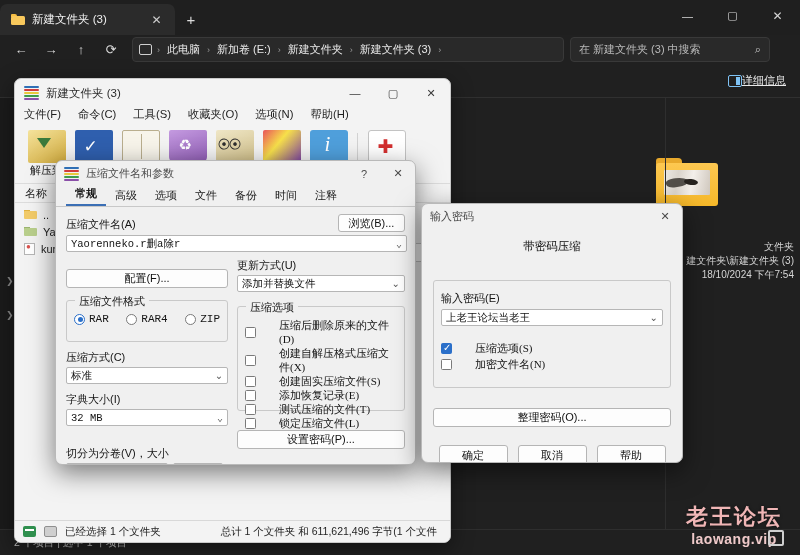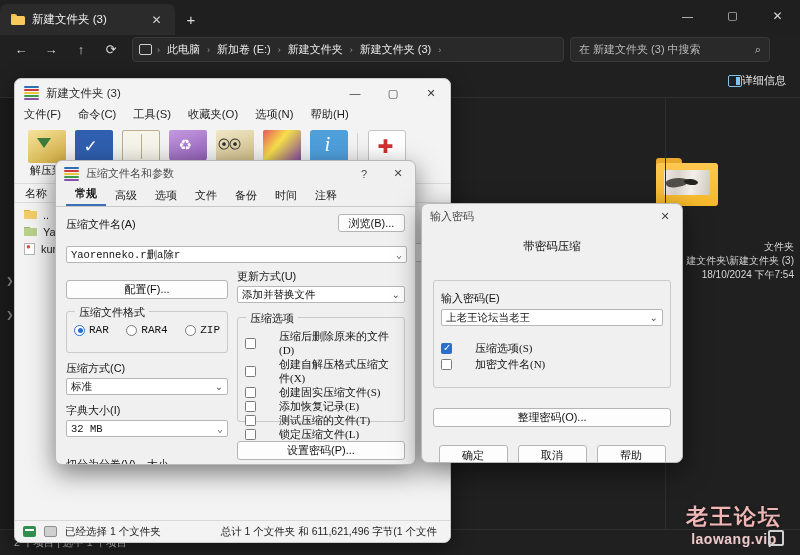--- a/index.html
+++ b/index.html
@@ -73,21 +73,21 @@
     background: #292929; border: 1px solid #393939; border-radius: 4px;
     display: flex; align-items: center; padding: 0 8px; font-size: 11px; color: #b9b9b9;
   }
   .search-ico { margin-left: auto; font-size: 11px; color: #c5c5c5; }
 
   .exp-cmdbar {
     position: absolute; left: 0; top: 64px; width: 800px; height: 34px;
     border-bottom: 1px solid #303030; display: flex; align-items: center;
     justify-content: flex-end; padding-right: 14px;
   }
-  .details-btn { display: flex; align-items: center; font-size: 11px; color: #eaeaea; }
+  .details-btn { display: flex; align-items: center; font-size: 11px; color: #eaeaea; text-decoration: underline; }
   .details-ico { width: 14px; height: 12px; border: 1.3px solid #7fc3f5; border-radius: 2px;
                  position: relative; }
   .details-ico::after { content:""; position:absolute; right:1px; top:1px; bottom:1px; width:4px;
                  background:#7fc3f5; }
 
   .exp-navpane {
     position: absolute; left: 0; top: 98px; width: 20px; bottom: 26px;
     background: #1b1b1b;
   }
   .navchev { position: absolute; left: 6px; color: #8b8b8b; font-size: 9px; }
@@ -500,21 +500,21 @@
       <span class="tab">时间</span>
       <span class="tab">注释</span>
     </div>
 
     <div class="dlg-body">
 
       <div style="display:flex; align-items:flex-end; justify-content:space-between;">
         <span class="lbl">压缩文件名(A)</span>
         <span class="btn" style="width:67px;height:18px;">浏览(B)...</span>
       </div>
-      <div class="field mono" style="margin-top:14px;width:341px;">
+      <div class="field mono" style="margin-top:3px;width:341px;">
         <span>Yaorenneko.r删a除r</span>
         <span class="caret">⌄</span>
       </div>
 
       <div style="display:flex; gap:9px; margin-top:6px;">
 
         <div style="width:163px;">
           <div class="btn" style="height:19px;margin-top:11px;">配置(F)...</div>
 
           <div class="group" style="margin-top:12px;height:42px;">

